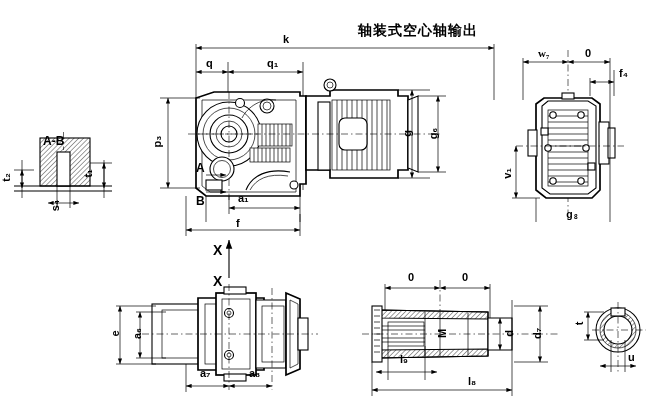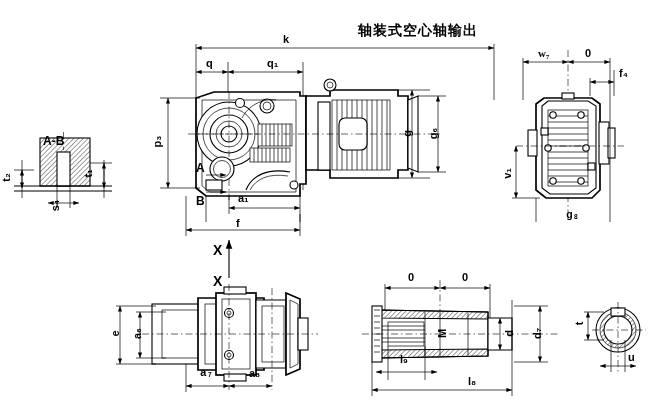--- a/index.html
+++ b/index.html
@@ -385,21 +385,21 @@
   <div class="lbl" style="left:585px;top:48px;">0</div>
   <div class="lbl" style="left:619px;top:68px;">f₄</div>
   <div class="lbl rot" style="left:502px;top:168px;transform:rotate(-90deg);">v₁</div>
   <div class="lbl" style="left:566px;top:210px;font-family:Liberation Mono, monospace;">g₈</div>
 
   <div class="lbl" style="left:213px;top:243px;font-size:14px;">X</div>
   <div class="lbl" style="left:213px;top:274px;font-size:14px;">X</div>
 
   <div class="lbl rot" style="left:112px;top:328px;transform:rotate(-90deg);">e</div>
   <div class="lbl rot" style="left:132px;top:328px;transform:rotate(-90deg);">a₆</div>
-  <div class="lbl" style="left:200px;top:368px;font-family:Liberation Mono, monospace;">a₇</div>
+  <div class="lbl" style="left:200px;top:368px;">a₇</div>
   <div class="lbl" style="left:249px;top:368px;">a₈</div>
 
   <div class="lbl" style="left:408px;top:272px;">0</div>
   <div class="lbl" style="left:462px;top:272px;">0</div>
   <div class="lbl rot" style="left:438px;top:328px;transform:rotate(-90deg);">M</div>
   <div class="lbl rot" style="left:506px;top:328px;transform:rotate(-90deg);">d</div>
   <div class="lbl rot" style="left:532px;top:328px;transform:rotate(-90deg);">d₇</div>
   <div class="lbl" style="left:400px;top:354px;">l₉</div>
   <div class="lbl" style="left:468px;top:376px;">l₈</div>
 

